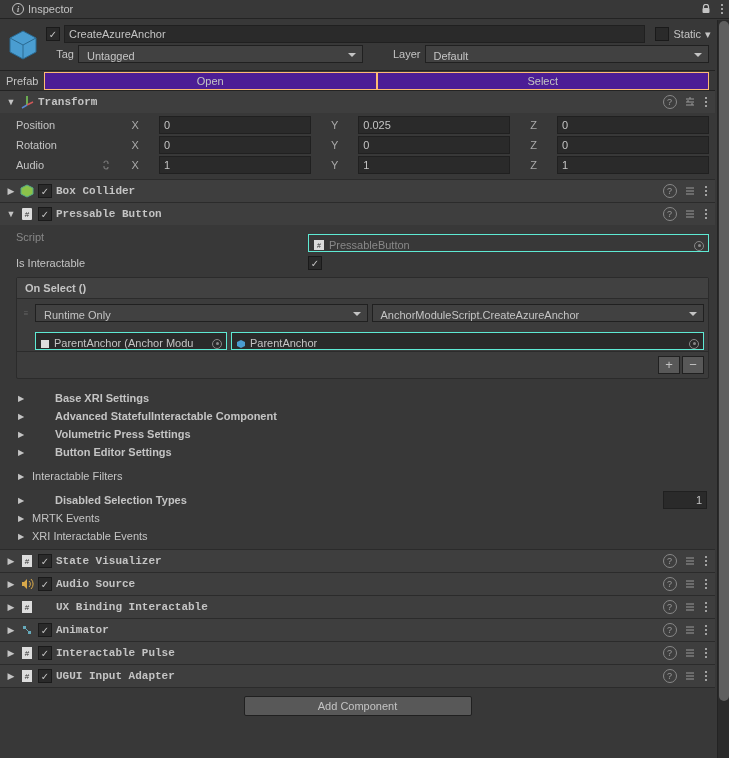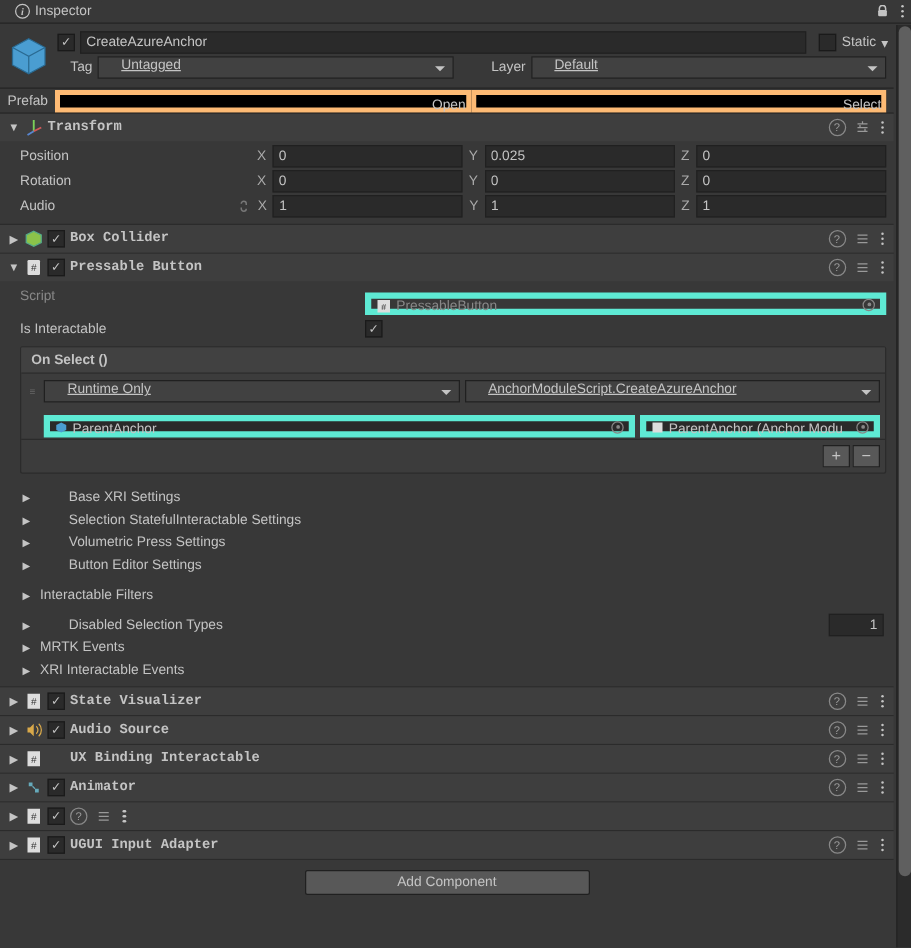--- a/index.html
+++ b/index.html
@@ -21,60 +21,60 @@
   .hdr { padding: 4px 6px 6px 6px; display: flex; gap: 6px; border-bottom: 1px solid #232323; }
   .cube-ico { width: 34px; height: 34px; margin-top: 4px; }
   .hdr-fields { flex: 1; }
   .row { display: flex; align-items: center; height: 20px; gap: 4px; }
   .chk { width: 14px; height: 14px; background: #2a2a2a; border: 1px solid #1a1a1a; display: inline-flex; align-items: center; justify-content: center; font-size: 10px; color: #c4c4c4; }
   .chk.checked::after { content: "✓"; }
   .name-input { flex: 1; height: 18px; background: #2a2a2a; border: 1px solid #202020; color: #c4c4c4; padding: 0 4px; font-size: 11px; }
   .static-chk { margin-left: 6px; }
   .lbl { color: #c4c4c4; }
   .lbl-r { text-align: right; }
-  .dd { height: 18px; background: #414141; border: 1px solid #202020; display: flex; align-items: flex-start; padding: 0 18px; color: #c4c4c4; position: relative; flex: 1; text-decoration: underline; }
+  .dd { height: 18px; background: #414141; border: 1px solid #202020; display: flex; align-items: flex-end; padding: 0 8px; color: #c4c4c4; position: relative; flex: 1; }
   .dd::after { content: ""; position: absolute; right: 6px; top: 7px; border: 4px solid transparent; border-top-color: #c4c4c4; }
   
   .prefab-row { display: flex; align-items: center; height: 20px; padding: 0 6px; gap: 0; border-bottom: 1px solid #232323; }
-  .btn-half { flex: 1; height: 18px; background: #000000; border: 4px solid #fdba74; text-align: right; line-height: 16px; color: #c4c4c4; }
+  .btn-half { flex: 1; height: 18px; background: #4c1d95; border: 1px solid #fdba74; text-align: center; line-height: 16px; color: #c4c4c4; }
 
   
   .comp { border-bottom: 1px solid #2b2b2b; }
   .comp-hdr { display: flex; align-items: center; height: 22px; padding: 0 6px; gap: 4px; background: #3e3e3e; }
   .fold { width: 10px; text-align: center; cursor: pointer; font-size: 9px; }
   .comp-ico { width: 14px; height: 14px; display: inline-flex; align-items: center; justify-content: center; }
   .comp-title { font-weight: bold; flex: 1; font-family: Liberation Mono, monospace; }
   .comp-acts { display: flex; gap: 6px; align-items: center; }
   .help-ico, .preset-ico { width: 14px; height: 14px; display: inline-flex; align-items: center; justify-content: center; color: #9a9a9a; }
   .help-ico { border: 1px solid #888; border-radius: 50%; font-size: 9px; }
 
   .comp-body { padding: 2px 6px 4px 16px; }
-  .prop-row { display: flex; align-items: center; height: 20px; gap: 4px; }
+  .prop-row { display: flex; align-items: center; height: 20px; gap: 20px; }
   .prop-lbl { width: 272px; }
   .xyz-lbl { width: 14px; text-align: center; color: #aaa; }
   .num-in { flex: 1; height: 18px; background: #2a2a2a; border: 1px solid #202020; color: #c4c4c4; padding: 0 4px; font-size: 11px; }
   .link-ico { width: 14px; text-align: center; color: #777; }
 
-  .obj-field { flex: 1; height: 18px; background: #2a2a2a; border: 5px solid #5eead4; display: flex; align-items: flex-start; padding: 0 4px; gap: 4px; position: relative; margin-top: 11px; }
+  .obj-field { flex: 1; height: 18px; background: #2a2a2a; border: 1px solid #5eead4; display: flex; align-items: flex-end; padding: 0 4px; gap: 4px; position: relative; margin-top: 11px; }
   .obj-field.disabled { background: #383838; color: #888; }
   .circ { position: absolute; right: 4px; width: 10px; height: 10px; border: 1px solid #888; border-radius: 50%; }
   .circ::after { content: ""; width: 3px; height: 3px; background: #888; border-radius: 50%; position: absolute; top: 2.5px; left: 2.5px; }
 
   .event-box { border: 1px solid #2b2b2b; margin: 4px 0; background: #3c3c3c; border-radius: 2px; }
   .event-hdr { padding: 4px 8px; border-bottom: 1px solid #2b2b2b; background: #414141; font-weight: bold; }
   .event-body { padding: 4px; }
   .event-row { display: flex; gap: 4px; height: 20px; align-items: center; margin-bottom: 2px; }
   .grip { width: 10px; color: #666; font-size: 8px; text-align: center; line-height: 7px;}
   .event-dd { width: 192px; }
   .event-footer { display: flex; justify-content: flex-end; padding: 4px; gap: 2px; border-top: 1px solid #2b2b2b; }
   .sq-btn { width: 22px; height: 18px; background: #585858; border: 1px solid #202020; text-align: center; line-height: 15px; font-size: 13px; }
 
   .foldout { display: flex; align-items: center; height: 18px; gap: 6px; }
   .foldout .fold { font-size: 8px; }
-  .bold { font-weight: normal; padding-left: 23px; }
+  .bold { font-weight: bold; padding-left: 23px; }
   .count-box { width: 44px; height: 18px; background: #2a2a2a; border: 1px solid #202020; text-align: right; padding: 0 4px; line-height: 16px; margin-left: auto; margin-right:2px;}
 
   .add-comp-row { display: flex; justify-content: center; padding: 8px 0; }
   .add-comp-btn { width: 228px; height: 20px; background: #585858; border: 1px solid #202020; text-align: center; line-height: 18px; border-radius: 2px; }
 
   svg { display: block; }
 </style>
 </head>
 <body>
 
@@ -272,50 +272,50 @@
             <span class="grip">≡</span>
             <div class="dd event-dd">
                 <span>Runtime Only</span>
               </div>
             <div class="dd" style="flex:1">
                 <span>AnchorModuleScript.CreateAzureAnchor</span>
               </div>
           </div>
           <div class="event-row">
             <span class="grip"></span>
+            <div class="obj-field event-dd" style="width:192px;flex:none">
+              <svg width="10" height="10" viewBox="0 0 10 10">
+                  <rect x="1" y="1" width="8" height="8" fill="#ddd"></rect>
+                </svg>
+              <span style="overflow:hidden;white-space:nowrap">ParentAnchor (Anchor Modu</span>
+              <span class="circ"></span>
+            </div>
             <div class="obj-field" style="flex:1">
               <svg width="10" height="10" viewBox="0 0 10 10">
                   <polygon points="5,1 9,3 9,7 5,9 1,7 1,3" fill="#4a9dd1"></polygon>
                 </svg>
               <span>ParentAnchor</span>
               <span class="circ"></span>
             </div>
-            <div class="obj-field event-dd" style="width:192px;flex:none">
-              <svg width="10" height="10" viewBox="0 0 10 10">
-                  <rect x="1" y="1" width="8" height="8" fill="#ddd"></rect>
-                </svg>
-              <span style="overflow:hidden;white-space:nowrap">ParentAnchor (Anchor Modu</span>
-              <span class="circ"></span>
-            </div>
           </div>
         </div>
         <div class="event-footer">
           <div class="sq-btn">+</div>
           <div class="sq-btn">−</div>
         </div>
       </div>
 
       <div style="height:6px"></div>
       <div class="foldout">
           <span class="fold">▶</span>
           <span class="bold">Base XRI Settings</span>
         </div>
       <div class="foldout">
           <span class="fold">▶</span>
-          <span class="bold">Selection StatefulInteractable Settings</span>
+          <span class="bold">Advanced StatefulInteractable Component</span>
         </div>
       <div class="foldout">
           <span class="fold">▶</span>
           <span class="bold">Volumetric Press Settings</span>
         </div>
       <div class="foldout">
           <span class="fold">▶</span>
           <span class="bold">Button Editor Settings</span>
         </div>
       <div style="height:6px"></div>
@@ -452,20 +452,21 @@
   <div class="comp">
       <div class="comp-hdr">
     <span class="fold">▶</span>
     <span class="comp-ico">
           <svg width="14" height="14" viewBox="0 0 14 14">
             <rect x="2" y="1" width="10" height="12" fill="#ddd"></rect>
             <text x="7" y="10" font-size="8" text-anchor="middle" fill="#333">#</text>
           </svg>
         </span>
     <span class="chk checked"></span>
+    <span class="comp-title">Interactable Pulse</span>
     <div class="comp-acts">
           <span class="help-ico">?</span>
           <span class="preset-ico">
             <svg width="12" height="12">
               <path d="M2 3h8M2 6h8M2 9h8" stroke="#999"></path>
             </svg>
           </span>
           <span class="kebab">
             <span></span>
             <span></span>

